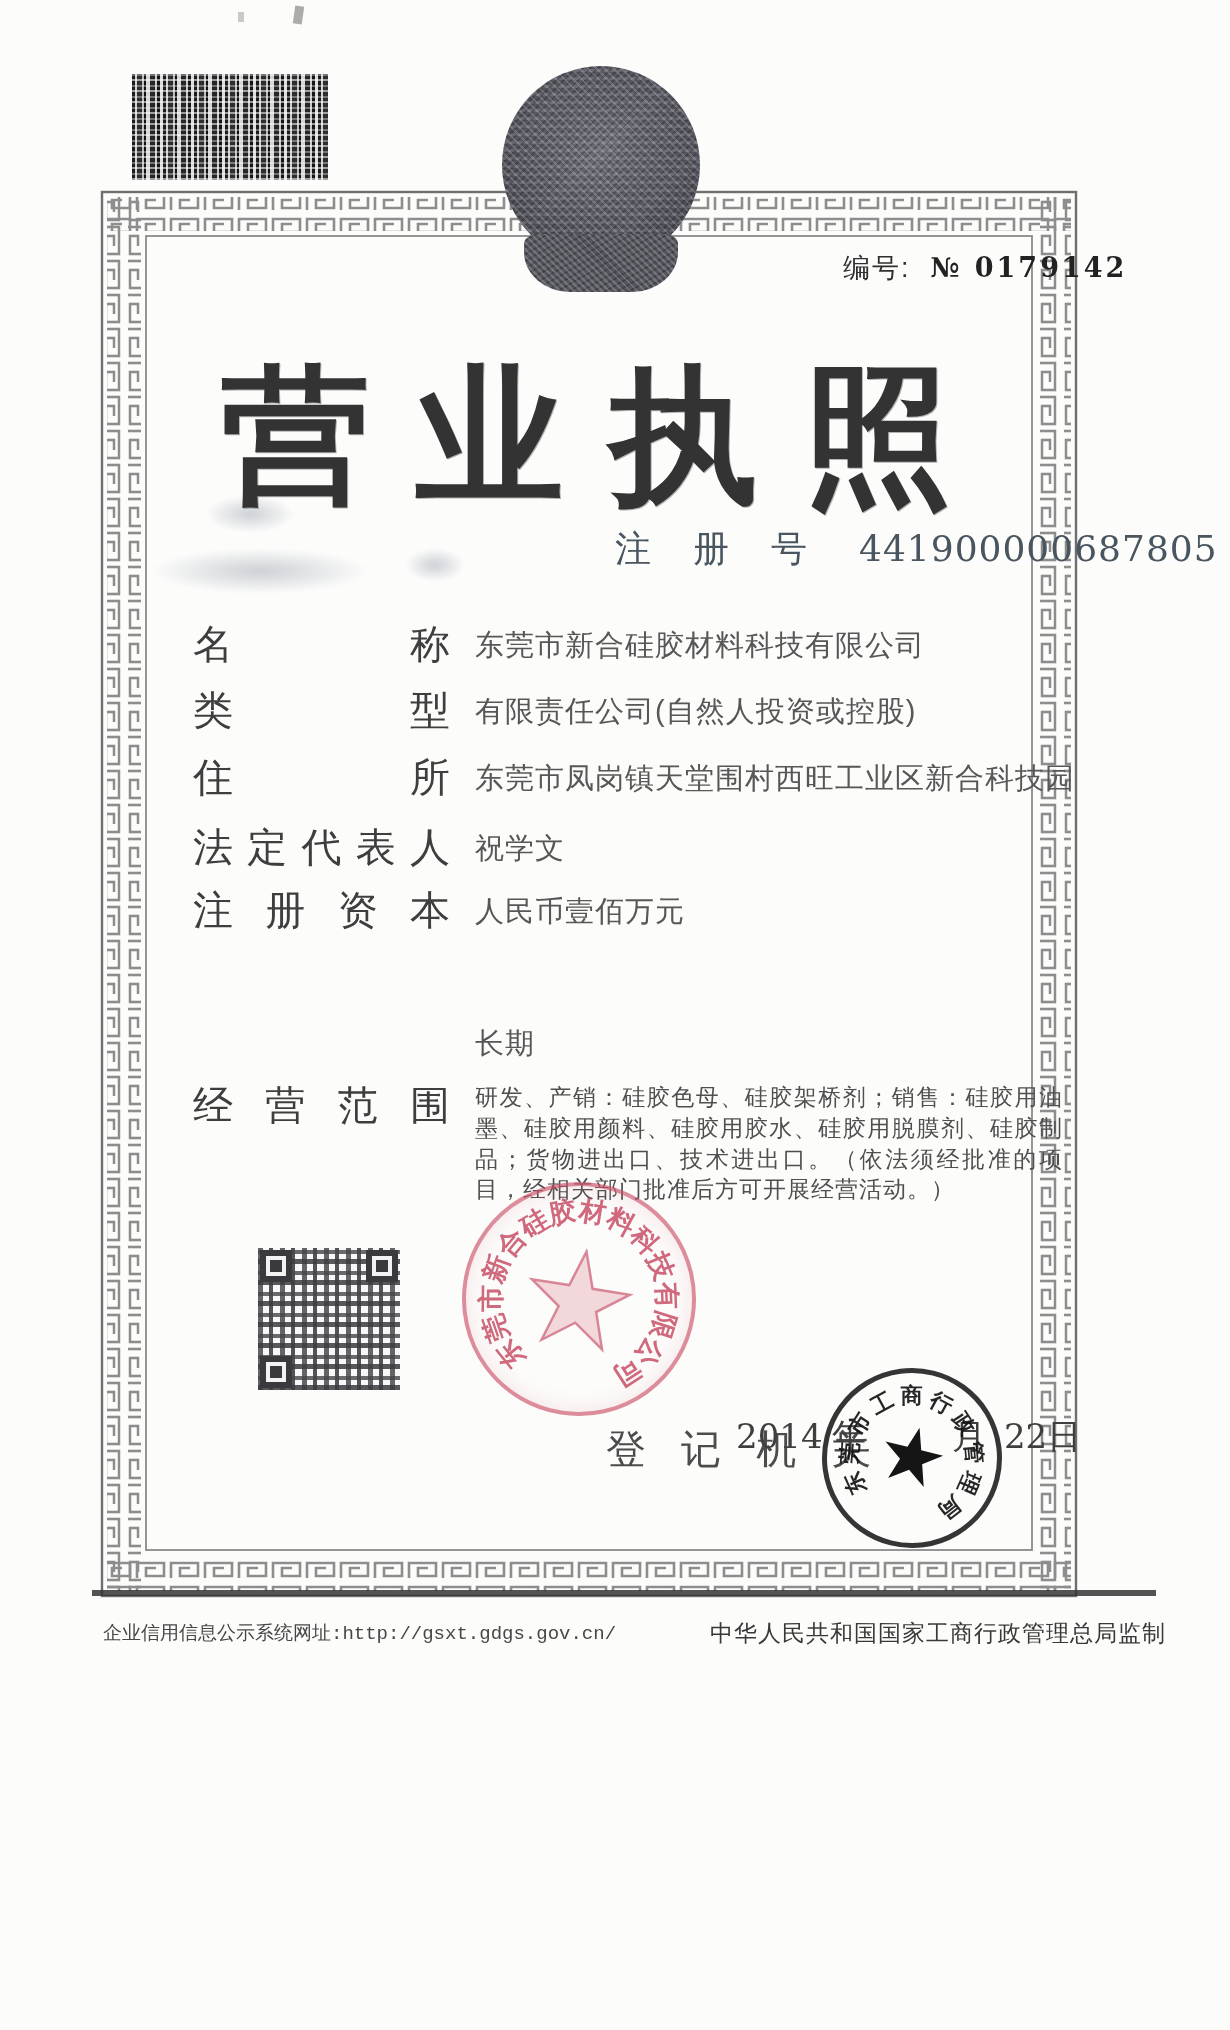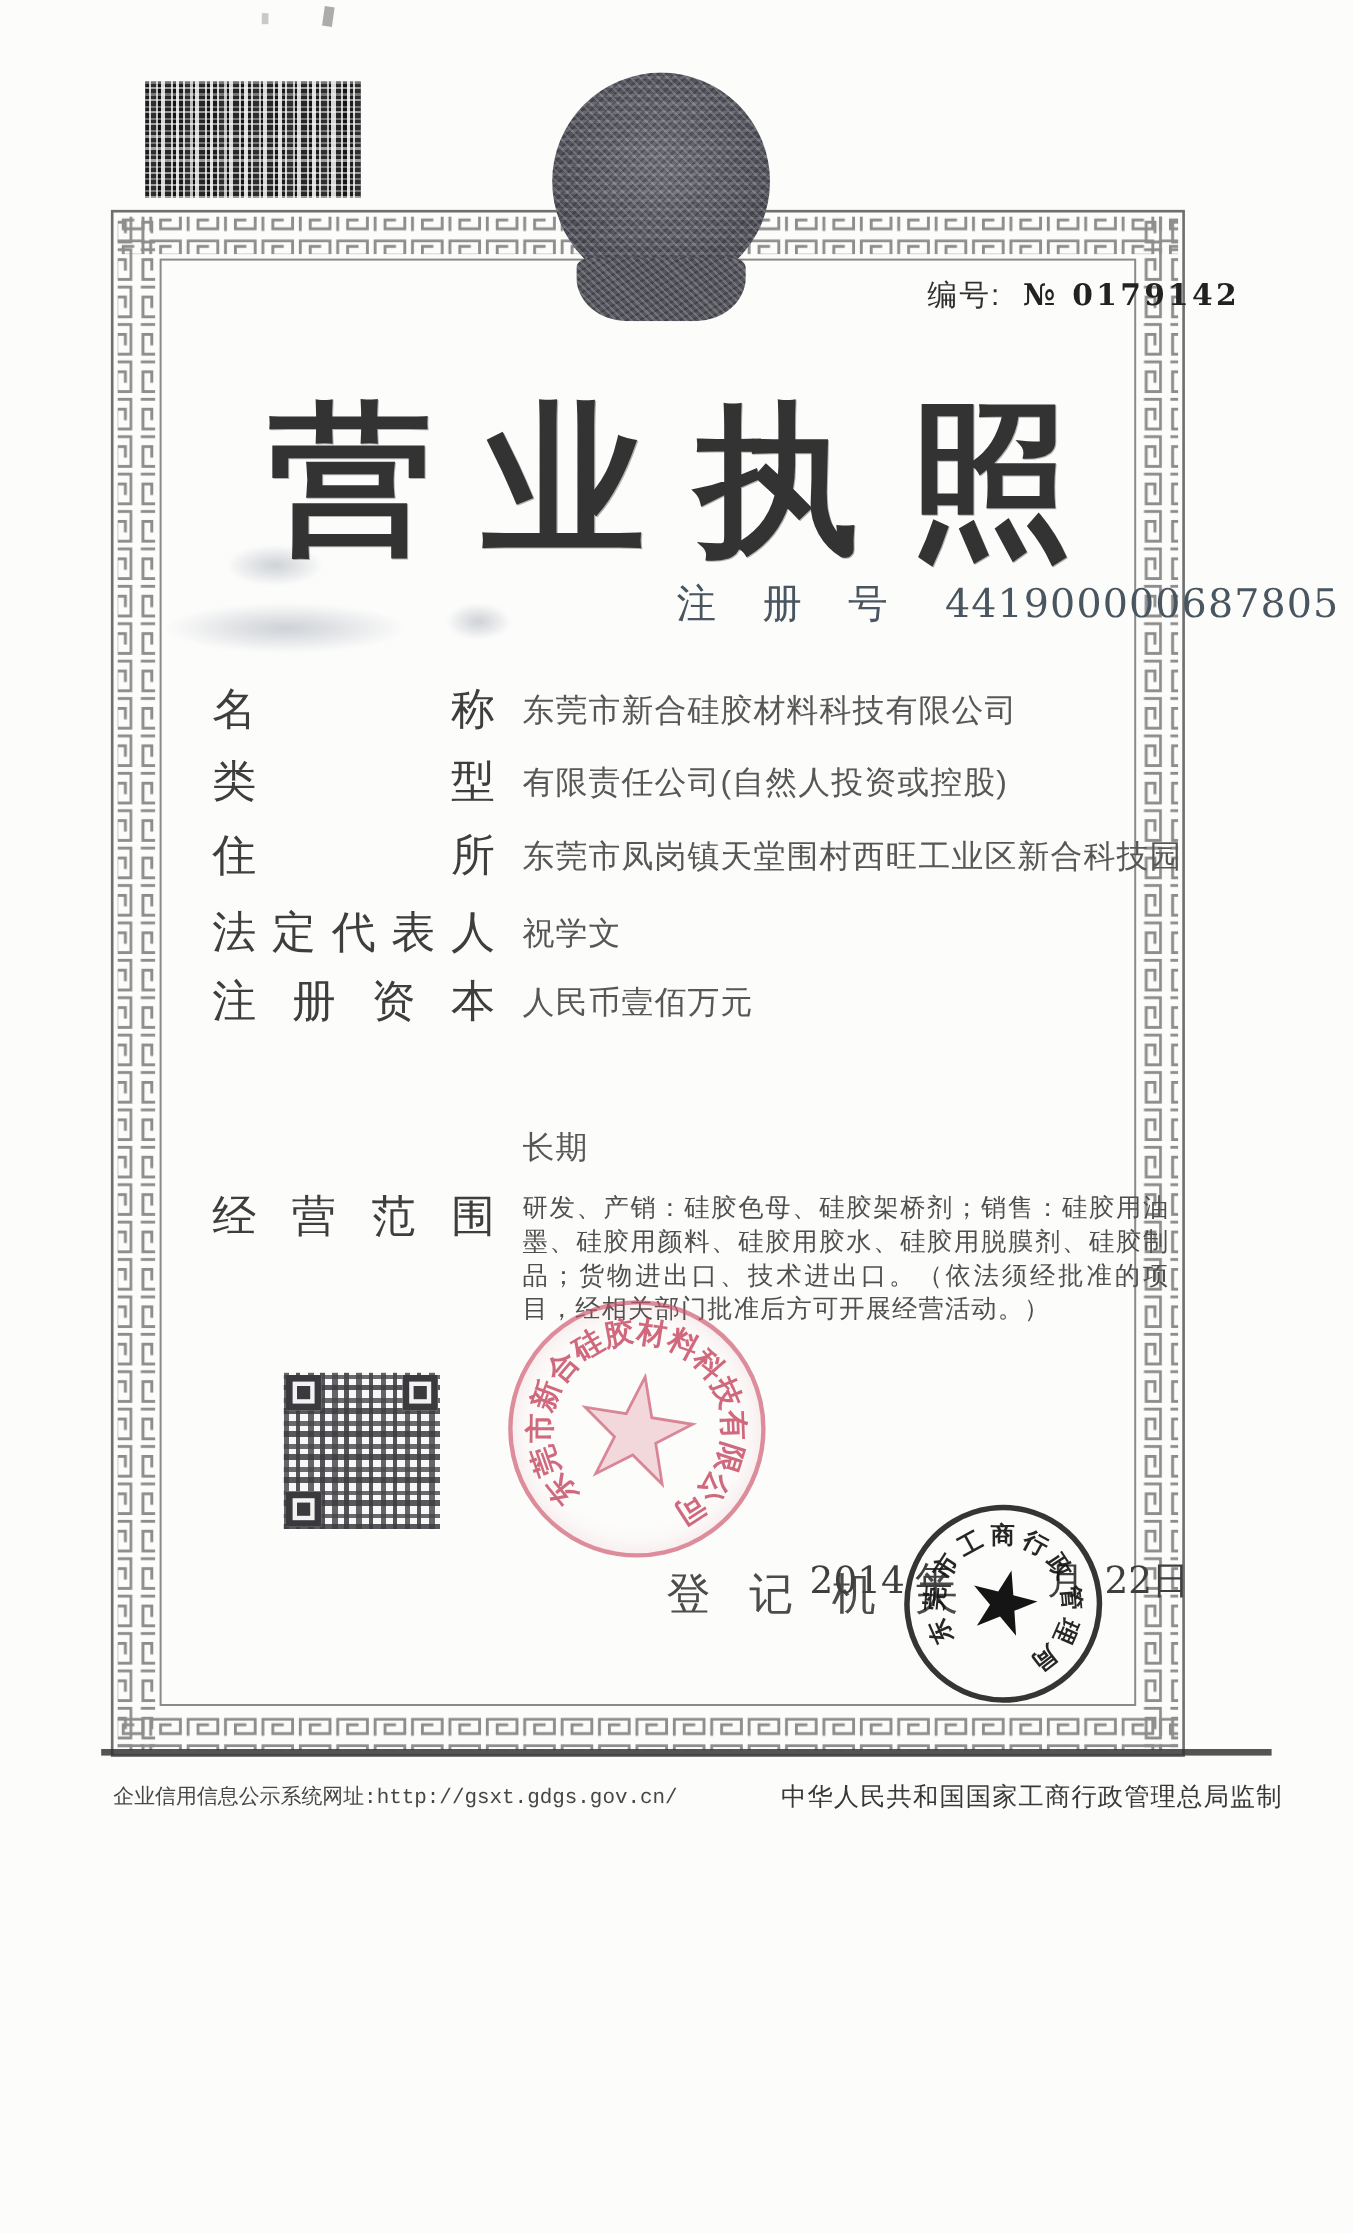--- a/index.html
+++ b/index.html
@@ -53,21 +53,20 @@
   
   .serial{left:843px;top:250px;position:absolute;z-index:4;font-size:27px;color:#2f2f2f;letter-spacing:2px;}
   .serial .no{font-family:"DejaVu Serif",serif;font-weight:bold;margin-left:10px;letter-spacing:3px;color:#222;}
 
   
   .title{
     left:103px;top:338px;width:990px;position:absolute;z-index:4;
     text-align:center;font-size:148px;font-weight:900;color:#333;
     letter-spacing:46px;margin:0;margin-right:-46px;text-indent:23px;
     text-shadow:1px 1px 0 rgba(40,40,40,.35);
-    padding-left:23px;
   }
 
   
   .regno{left:615px;top:525px;position:absolute;z-index:4;font-size:36px;color:#49555f;}
   .regno .lbl{letter-spacing:16px;}
   .regno .num{font-family:"DejaVu Serif",serif;margin-left:26px;letter-spacing:1px;}
 
   
   .fields{left:193px;top:605px;width:872px;height:610px;position:absolute;z-index:4;}
   .frow{position:absolute;left:0;width:872px;}

